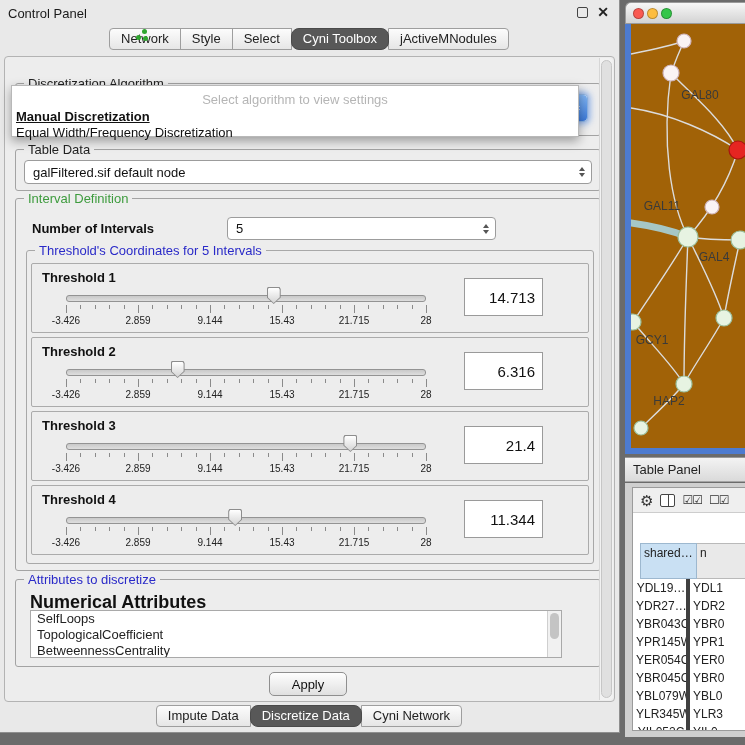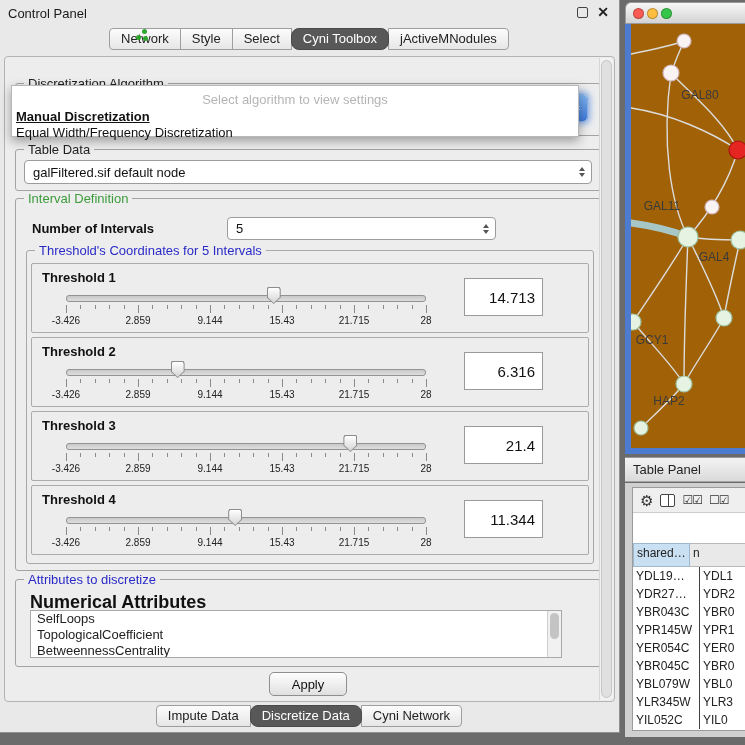--- a/index.html
+++ b/index.html
@@ -115,26 +115,26 @@
   .tp-header span{position:absolute;left:8px;top:0;bottom:0;display:flex;align-items:center;font-size:13px;color:#222;}
   .tp-body{position:absolute;left:625px;top:483px;width:120px;height:254px;background:#cfcfcf;}
   .tp-window{position:absolute;left:7px;top:4px;right:0;bottom:6px;background:#fff;
              border:1px solid #9b9b9b;border-right:none;overflow:hidden;}
   .tp-toolbar{height:24px;background:#efefef;border-bottom:1px solid #cdcdcd;display:flex;align-items:center;gap:7px;padding-left:7px;}
   .gear{font-size:15px;color:#333;line-height:15px;}
   .cols-ico{width:13px;height:11px;border:1.5px solid #444;border-radius:2px;position:relative;background:#fff;}
   .cols-ico::after{content:"";position:absolute;left:50%;top:0;bottom:0;width:1.5px;background:#444;}
   .chk{font-size:12px;color:#333;line-height:12px;letter-spacing:-1px;}
   .tp-spacer{height:30px;background:#fff;}
-  .tp-head-row{display:flex;height:24px;}
+  .tp-head-row{display:flex;height:36px;padding-left:7px;}
   .tp-hc{box-sizing:border-box;font-size:12px;color:#222;padding:2px 0 0 3px;overflow:hidden;white-space:nowrap;}
   .tp-hc.c1{width:57px;background:#c9e0f3;border:1px solid #9db8cf;}
   .tp-hc.c2{flex:1;background:#e9e9e9;border-top:1px solid #b9b9b9;border-bottom:1px solid #b9b9b9;}
   .tp-row{display:flex;height:18px;font-size:12px;color:#222;}
-  .tp-c1{width:67px;box-sizing:border-box;padding:2px 0 0 3px;border-right:1px solid #404040;overflow:hidden;white-space:nowrap;}
+  .tp-c1{width:57px;box-sizing:border-box;padding:2px 0 0 3px;border-right:4px solid #404040;overflow:hidden;white-space:nowrap;text-align:center;}
   .tp-c2{flex:1;padding:2px 0 0 3px;overflow:hidden;white-space:nowrap;}
 </style>
 </head>
 <body>
 
 <div class="stage">
 
   <section class="control-panel">
     <div class="cp-title">Control Panel</div>
     <div class="winbtns">

